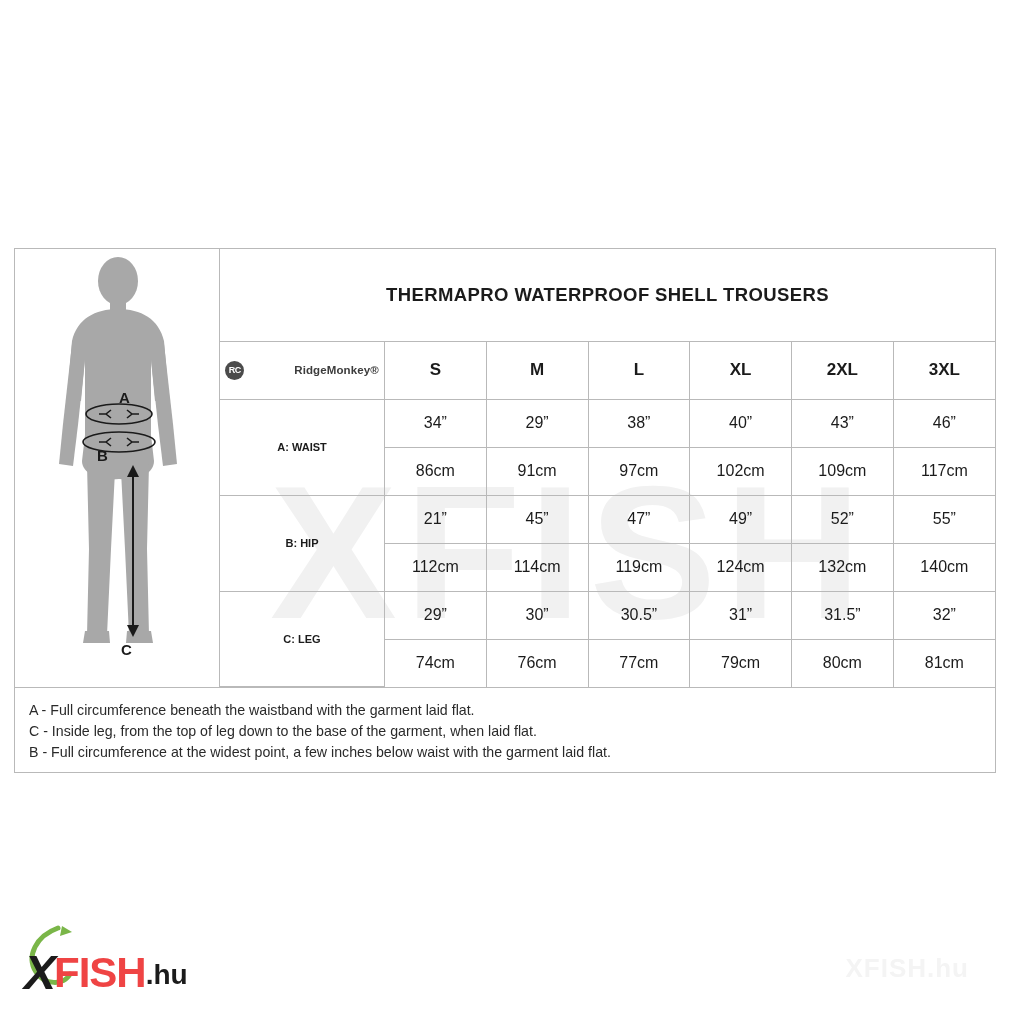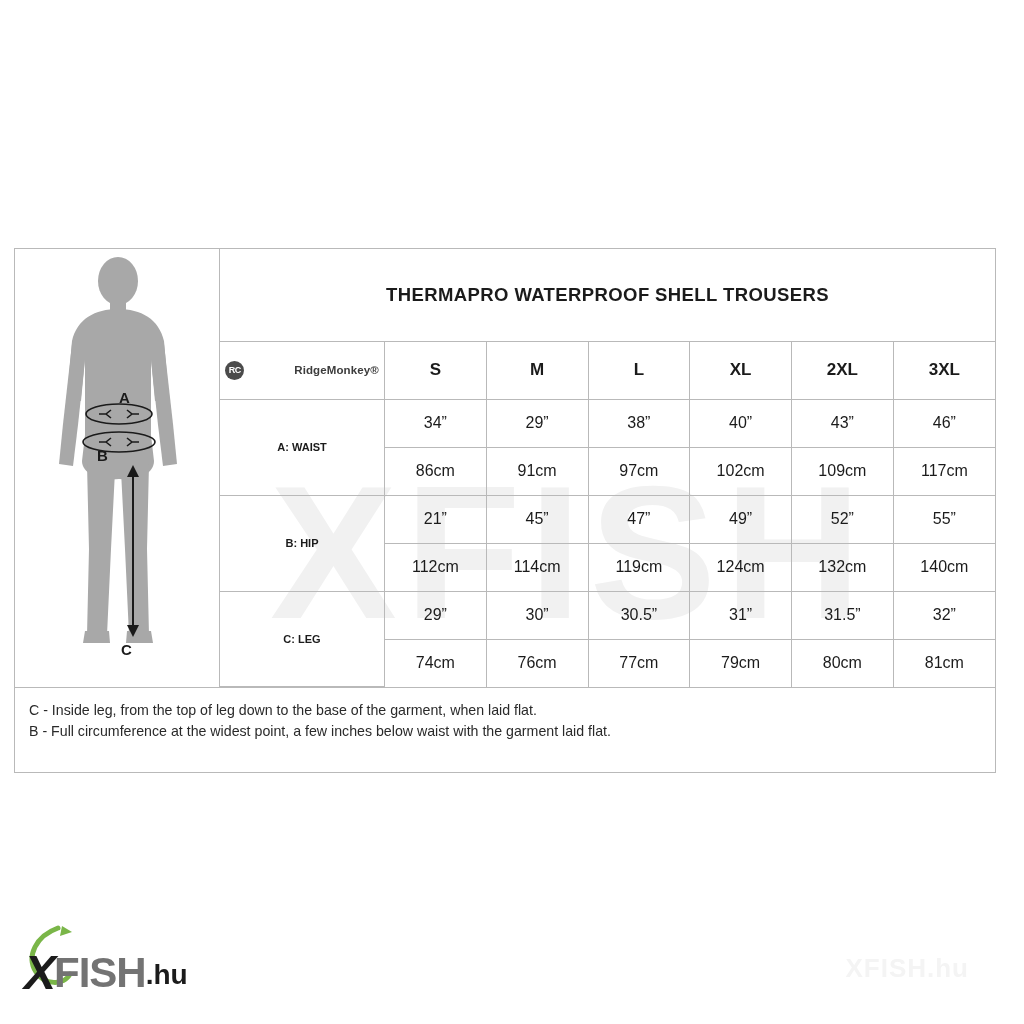--- a/index.html
+++ b/index.html
@@ -168,21 +168,21 @@
     font-size:48px;
     font-weight:700;
     font-style:italic;
     color:#1b1b1b;
     line-height:42px;
     letter-spacing:-2px;
   }
   .logo-fish{
     font-size:42px;
     font-weight:700;
-    color:#737373;
+    color:#ef4444;
     line-height:42px;
     letter-spacing:-1px;
   }
   .logo-hu{
     font-size:28px;
     font-weight:700;
     color:#1b1b1b;
     line-height:38px;
   }
   .logo-hook{
@@ -312,20 +312,21 @@
           <td class="val">79cm</td>
           <td class="val">80cm</td>
           <td class="val">81cm</td>
         </tr>
       </tbody>
         </table>
     </div>
   </div>
 
   <div class="notes">
+    <div>A - Full circumference beneath the waistband with the garment laid flat.</div>
     <div>C - Inside leg, from the top of leg down to the base of the garment, when laid flat.</div>
     <div>B - Full circumference at the widest point, a few inches below waist with the garment laid flat.</div>
   </div>
 </div>
 
 <svg class="logo-hook" width="60" height="74" viewBox="0 0 60 74">
   <path d="M38 6 C 16 14, 6 34, 16 50 C 24 63, 44 64, 50 52" fill="none" stroke="#7ab648" stroke-width="5" stroke-linecap="round"></path>
   <path d="M42 4 L52 10 L40 14 Z" fill="#7ab648"></path>
 </svg>
 <div class="logo">

